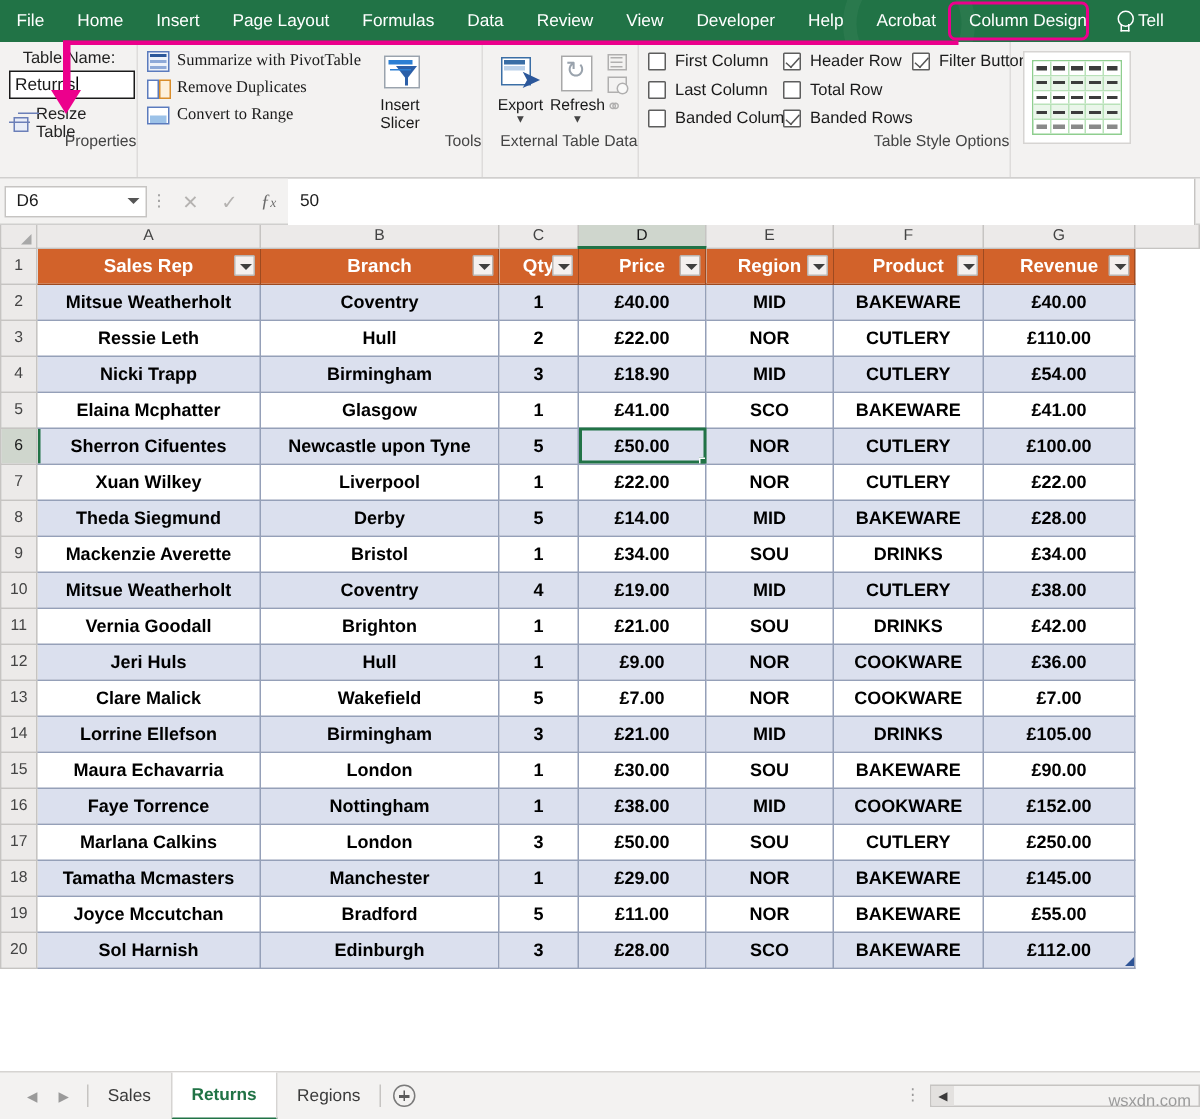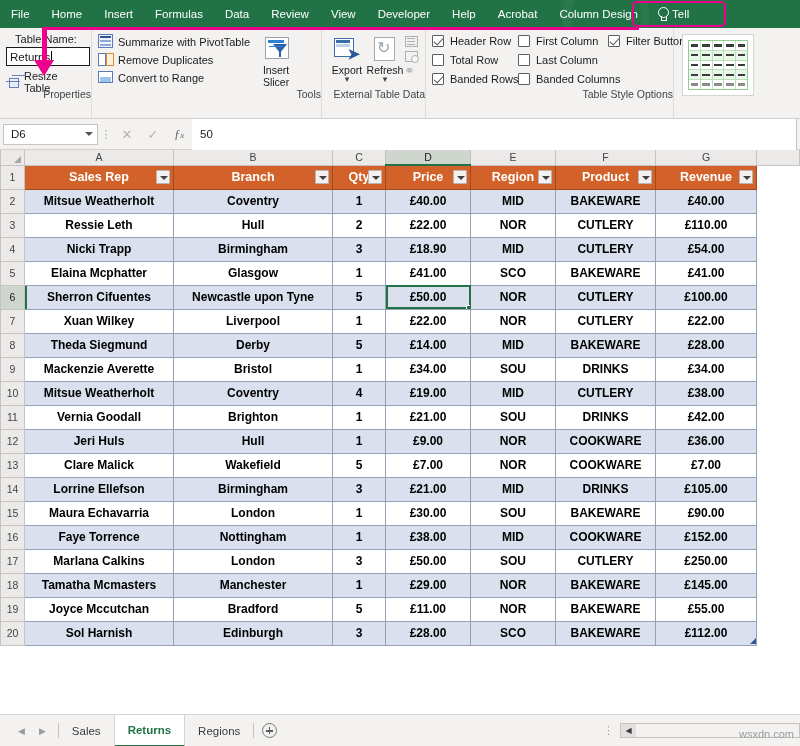--- a/index.html
+++ b/index.html
@@ -110,21 +110,21 @@
     border:1.2px solid #6b7fb8; background:#e8edf8;
   }
   .ico-resize::after{
     content:""; position:absolute; left:0px; top:6px; width:14px; height:1.2px;
     background:#6b7fb8; box-shadow:6px -6px 0 0 #6b7fb8;
   }
 
   
   .g-tools { width:230px; }
   .tools-left { display:flex; flex-direction:column; gap:4px; padding-top:2px; }
-  .tool-item { display:flex; align-items:flex-end; gap:5px; font-size:11px; color:#1a1a1a; white-space:nowrap;}
+  .tool-item { display:flex; align-items:flex-start; gap:5px; font-size:11px; color:#1a1a1a; white-space:nowrap;font-family:Liberation Serif, serif;}
   .ti-ico { width:15px; height:14px; flex:none; position:relative; }
   .ico-pivot::before{content:"";position:absolute;inset:0;border:1.2px solid #5b7bbd;background:#eef2fa;}
   .ico-pivot::after{content:"";position:absolute;left:2px;top:2px;width:11px;height:2px;background:#2b579a;box-shadow:0 4px 0 0 #8ea9d8, 0 8px 0 0 #8ea9d8;}
   .ico-dup::before{content:"";position:absolute;left:0;top:1px;width:6px;height:11px;border:1.2px solid #5b7bbd;background:#fff;}
   .ico-dup::after{content:"";position:absolute;left:8px;top:1px;width:6px;height:11px;border:1.2px solid #d98d2b;background:#fdf0dc;}
   .ico-range::before{content:"";position:absolute;inset:1px 0;border:1.2px solid #5b7bbd;background:#fff;}
   .ico-range::after{content:"";position:absolute;left:2px;top:7px;width:11px;height:5px;background:#9cc2e8;}
   .big-btn {
     width:52px; display:flex; flex-direction:column; align-items:center;
     padding-top:2px; font-size:10.5px; color:#1a1a1a; text-align:center; line-height:1.15;
@@ -314,20 +314,21 @@
     position:absolute; z-index:40; pointer-events:none;
   }
 </style>
 </head>
 <body>
 
 <div class="ribbon-tabs">
   <div class="rtab">File</div>
   <div class="rtab">Home</div>
   <div class="rtab">Insert</div>
+  <div class="rtab">Page Layout</div>
   <div class="rtab">Formulas</div>
   <div class="rtab">Data</div>
   <div class="rtab">Review</div>
   <div class="rtab">View</div>
   <div class="rtab">Developer</div>
   <div class="rtab">Help</div>
   <div class="rtab">Acrobat</div>
   <div class="rtab active" id="tabTD">Column Design</div>
   <div class="tell-wrap">
     <span class="bulb"></span>
@@ -396,46 +397,46 @@
         <span class="mini mini-a"></span>
         <span class="mini mini-b"></span>
         <span class="mini mini-c"></span>
       </div>
     </div>
     <div class="grp-label">External Table Data</div>
   </div>
 
   <div class="grp g-tso">
     <div class="tso-grid">
+      <div class="tso-col c2">
+        <div class="cb-row">
+          <span class="cb"></span>
+          <span>First Column</span>
+        </div>
+        <div class="cb-row">
+          <span class="cb"></span>
+          <span>Last Column</span>
+        </div>
+        <div class="cb-row">
+          <span class="cb"></span>
+          <span>Banded Columns</span>
+        </div>
+      </div>
       <div class="tso-col c1">
         <div class="cb-row">
           <span class="cb on"></span>
           <span>Header Row</span>
         </div>
         <div class="cb-row">
           <span class="cb"></span>
           <span>Total Row</span>
         </div>
         <div class="cb-row">
           <span class="cb on"></span>
           <span>Banded Rows</span>
-        </div>
-      </div>
-      <div class="tso-col c2">
-        <div class="cb-row">
-          <span class="cb"></span>
-          <span>First Column</span>
-        </div>
-        <div class="cb-row">
-          <span class="cb"></span>
-          <span>Last Column</span>
-        </div>
-        <div class="cb-row">
-          <span class="cb"></span>
-          <span>Banded Columns</span>
         </div>
       </div>
       <div class="tso-col c3">
         <div class="cb-row">
           <span class="cb on"></span>
           <span>Filter Button</span>
         </div>
       </div>
     </div>
     <div class="grp-label">Table Style Options</div>

